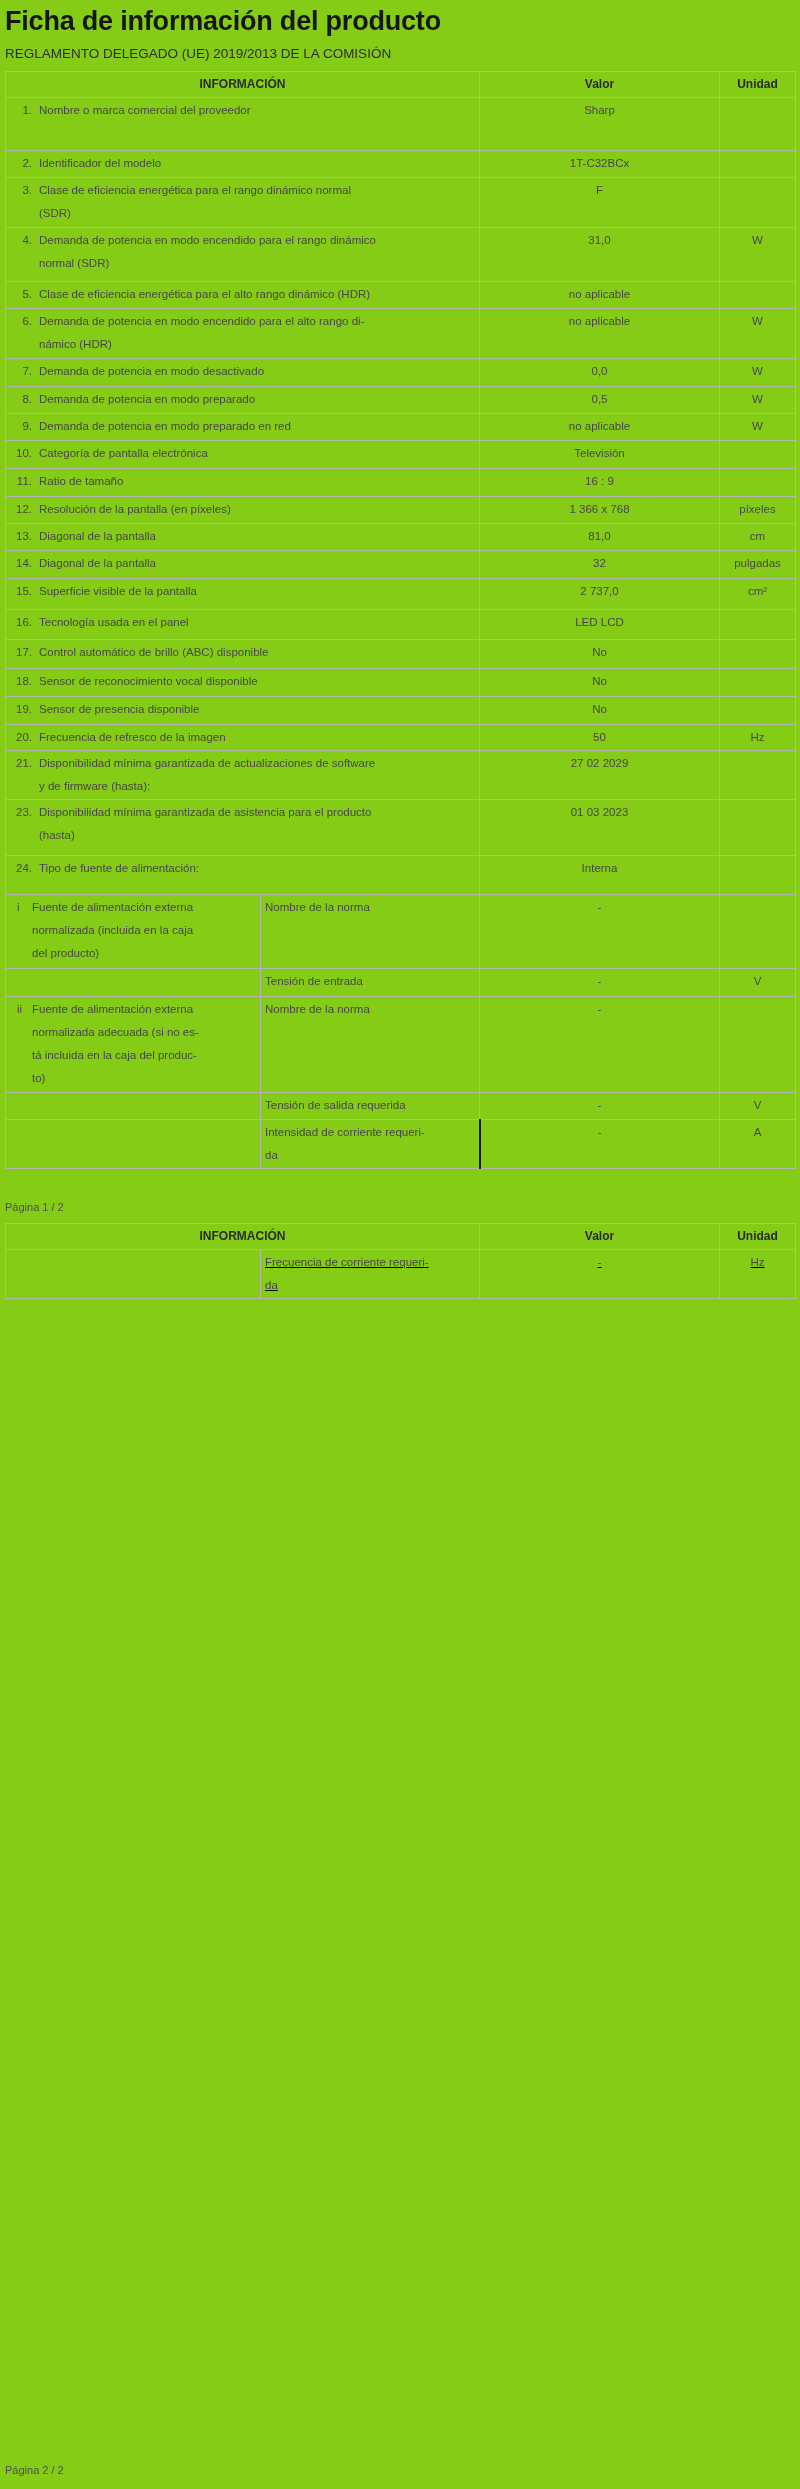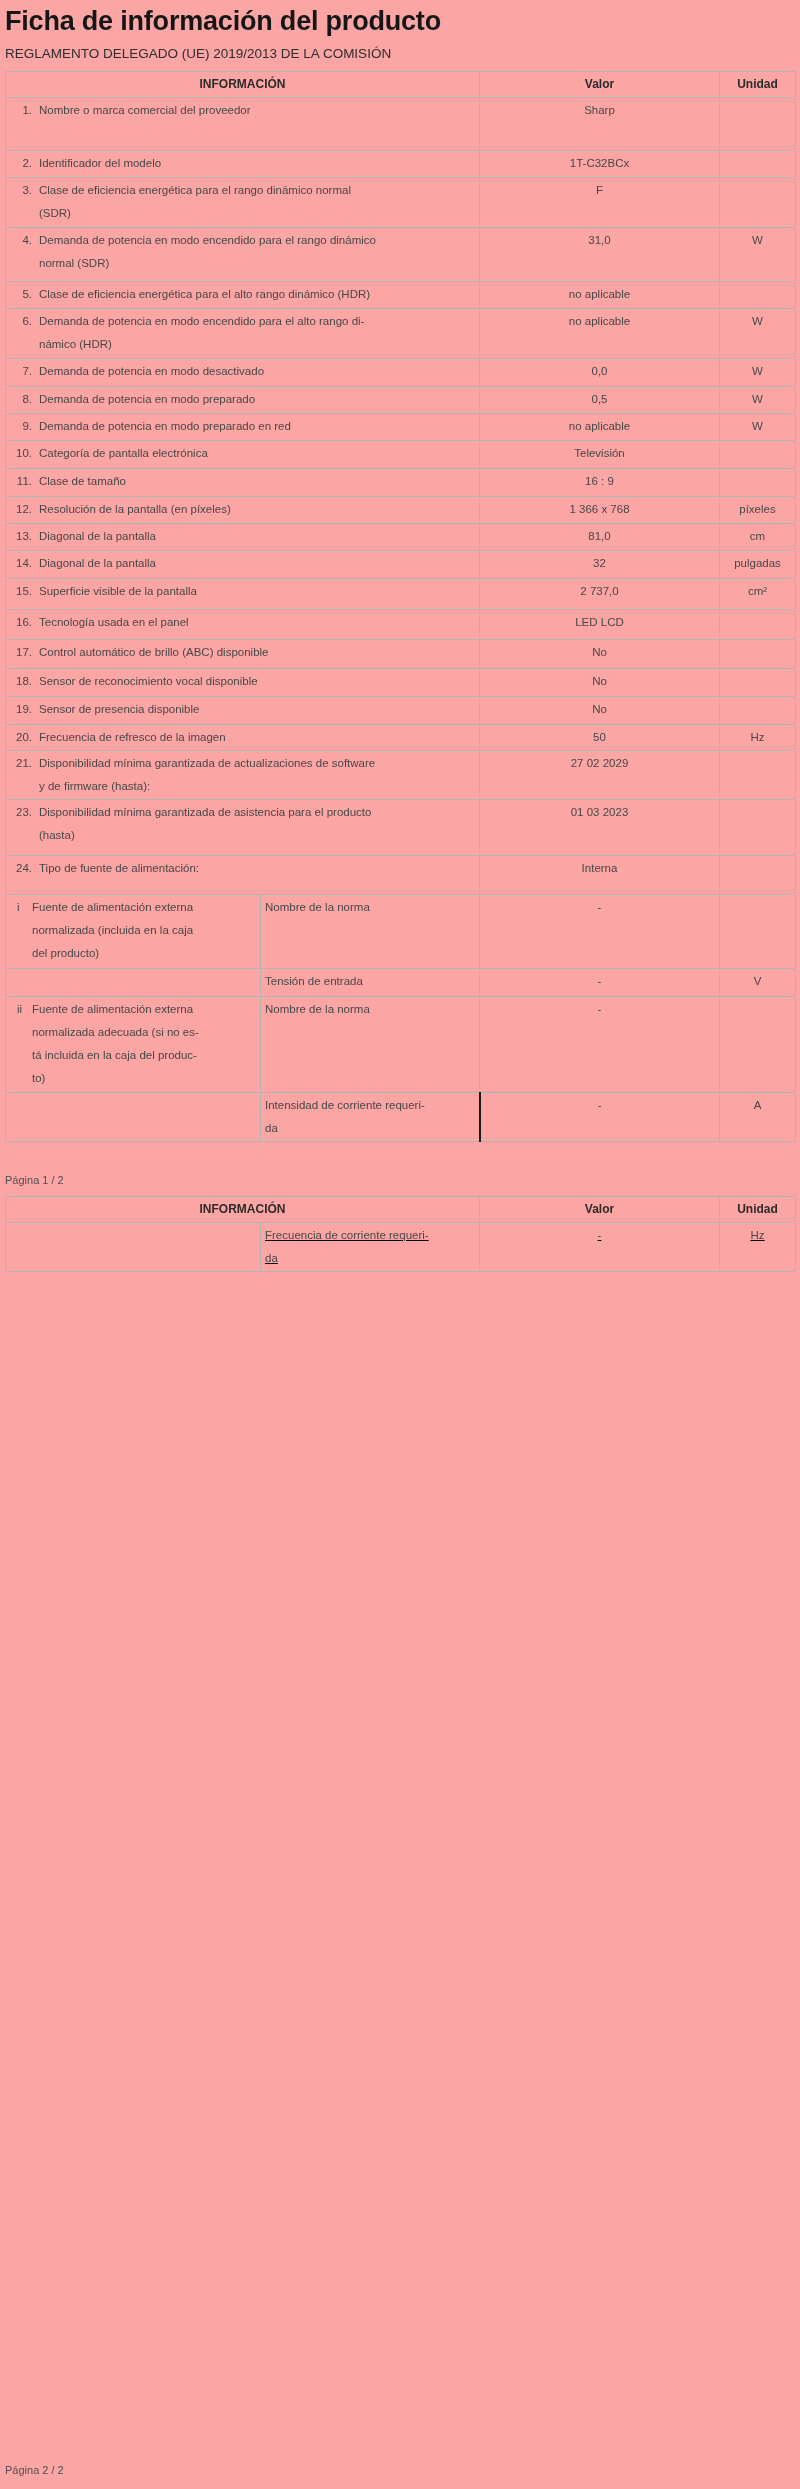--- a/index.html
+++ b/index.html
@@ -4,21 +4,21 @@
 <style>
   html, body { margin: 0; padding: 0; background: #ffffff; }
   .page {
     width: 800px;
     height: 2489px;
     box-sizing: border-box;
     padding: 0 5px;
     display: flex;
     flex-direction: column;
     font-family: "Liberation Sans", sans-serif;
-    background: #fca5a5;
+    background: #84cc16;
     overflow: hidden;
   }
   .title {
     font-size: 27px;
     font-weight: bold;
     color: #161616;
     margin: 6px 0 0 0;
     letter-spacing: -0.2px;
   }
   .subtitle {
@@ -202,21 +202,21 @@
               <span class="txt">Categoría de pantalla electrónica</span>
             </div>
           </td>
           <td class="cell-value">Televisión</td>
           <td class="cell-unit"></td>
         </tr>
         <tr style="height: 28px;">
           <td colspan="2">
             <div class="lblwrap">
               <span class="num">11.</span>
-              <span class="txt">Clase de tamaño</span>
+              <span class="txt">Ratio de tamaño</span>
             </div>
           </td>
           <td class="cell-value">16 : 9</td>
           <td class="cell-unit"></td>
         </tr>
         <tr style="height: 27px;">
           <td colspan="2">
             <div class="lblwrap">
               <span class="num">12.</span>
               <span class="txt">Resolución de la pantalla (en píxeles)</span>
@@ -367,20 +367,31 @@
               <span class="subnum">ii</span>
               <span class="txt">Fuente de alimentación externa
 normalizada adecuada (si no es-
 tá incluida en la caja del produc-
 to)</span>
             </div>
           </td>
           <td><span class="txt">Nombre de la norma</span></td>
           <td class="cell-value">-</td>
           <td class="cell-unit"></td>
+        </tr>
+        <tr style="height: 27px;">
+          <td>
+            <div class="lblwrap">
+              <span class="subnum"></span>
+              <span class="txt"></span>
+            </div>
+          </td>
+          <td><span class="txt">Tensión de salida requerida</span></td>
+          <td class="cell-value">-</td>
+          <td class="cell-unit">V</td>
         </tr>
         <tr style="height: 43px;">
           <td>
             <div class="lblwrap">
               <span class="subnum"></span>
               <span class="txt"></span>
             </div>
           </td>
           <td class="cursor-right"><span class="txt">Intensidad de corriente requeri-
 da</span></td>

